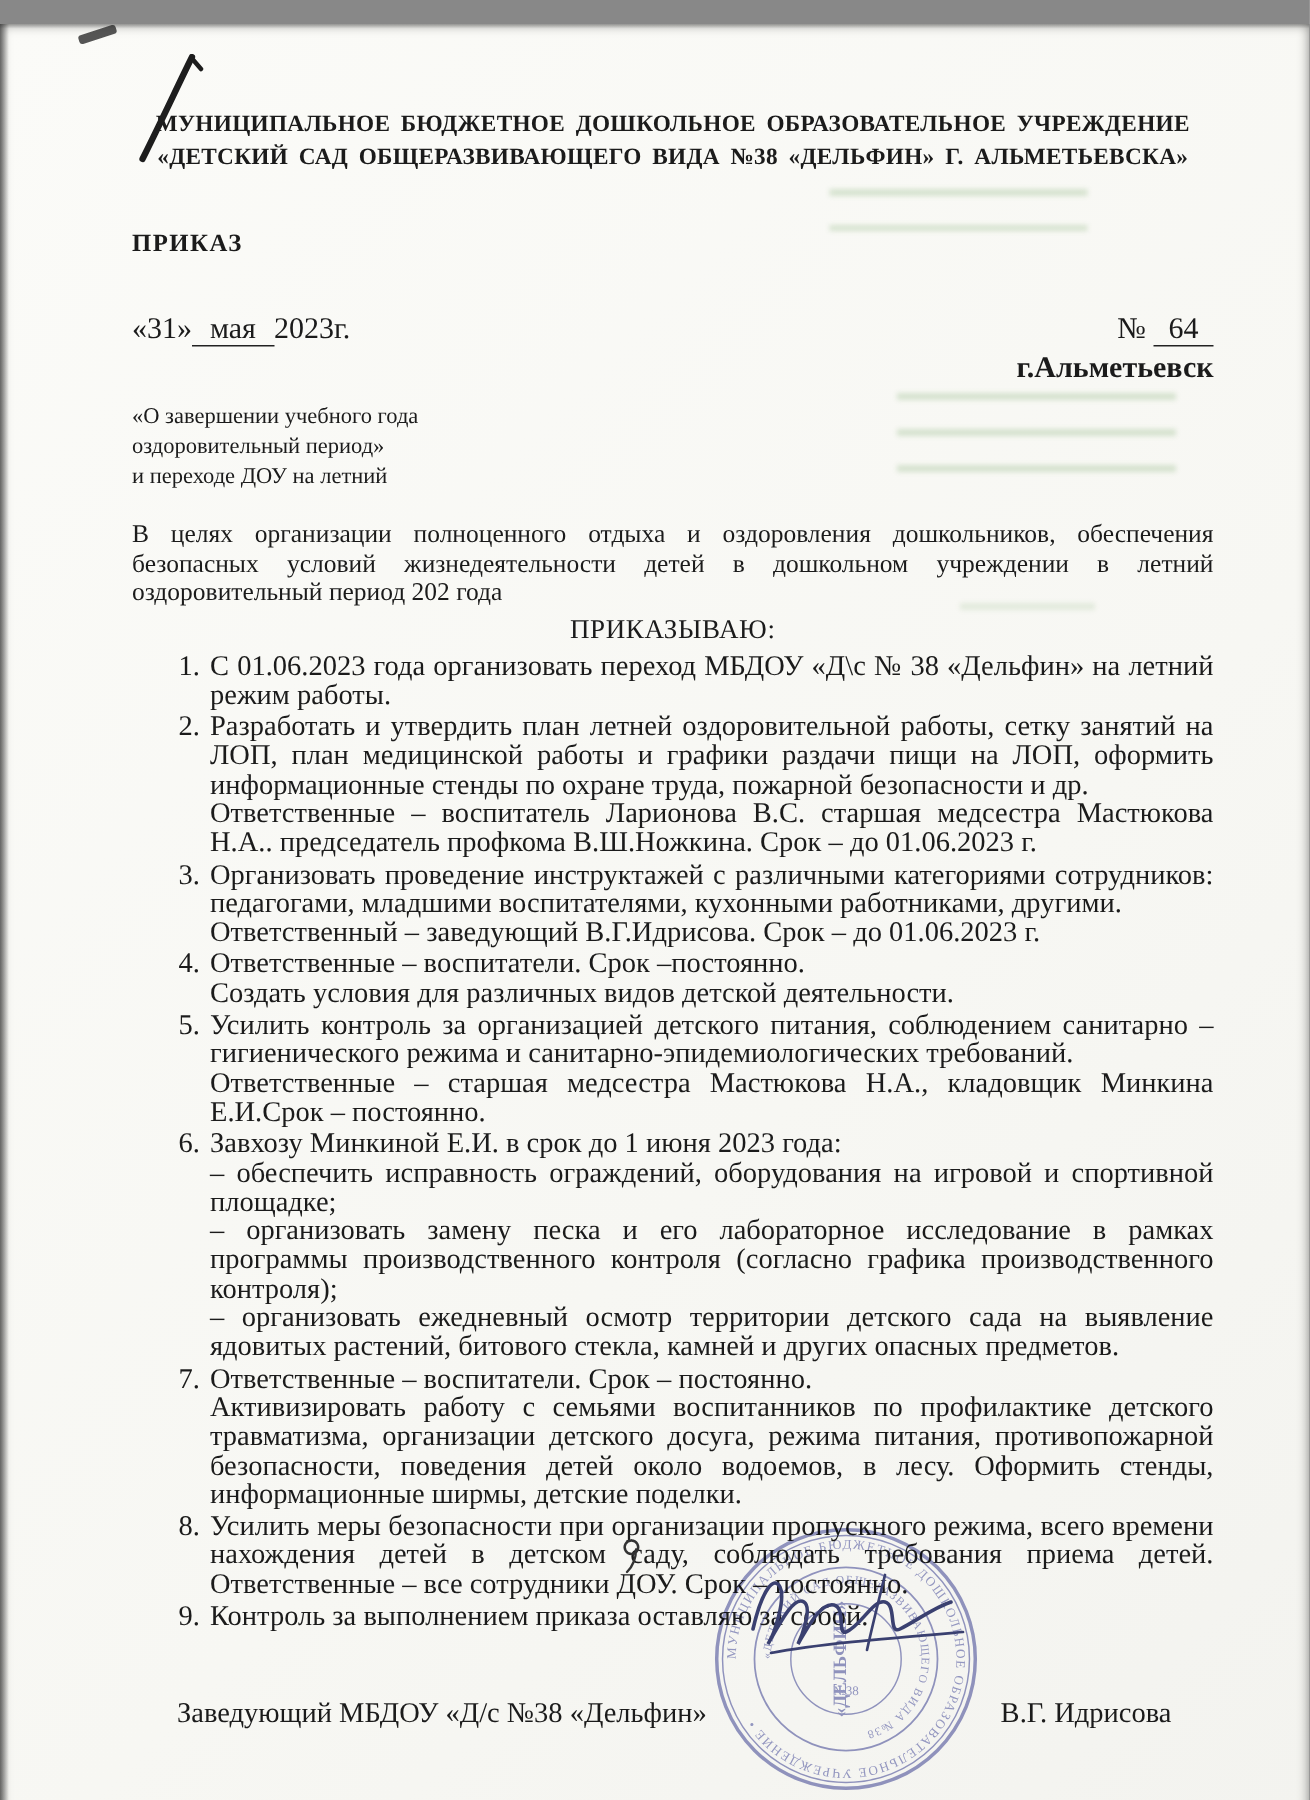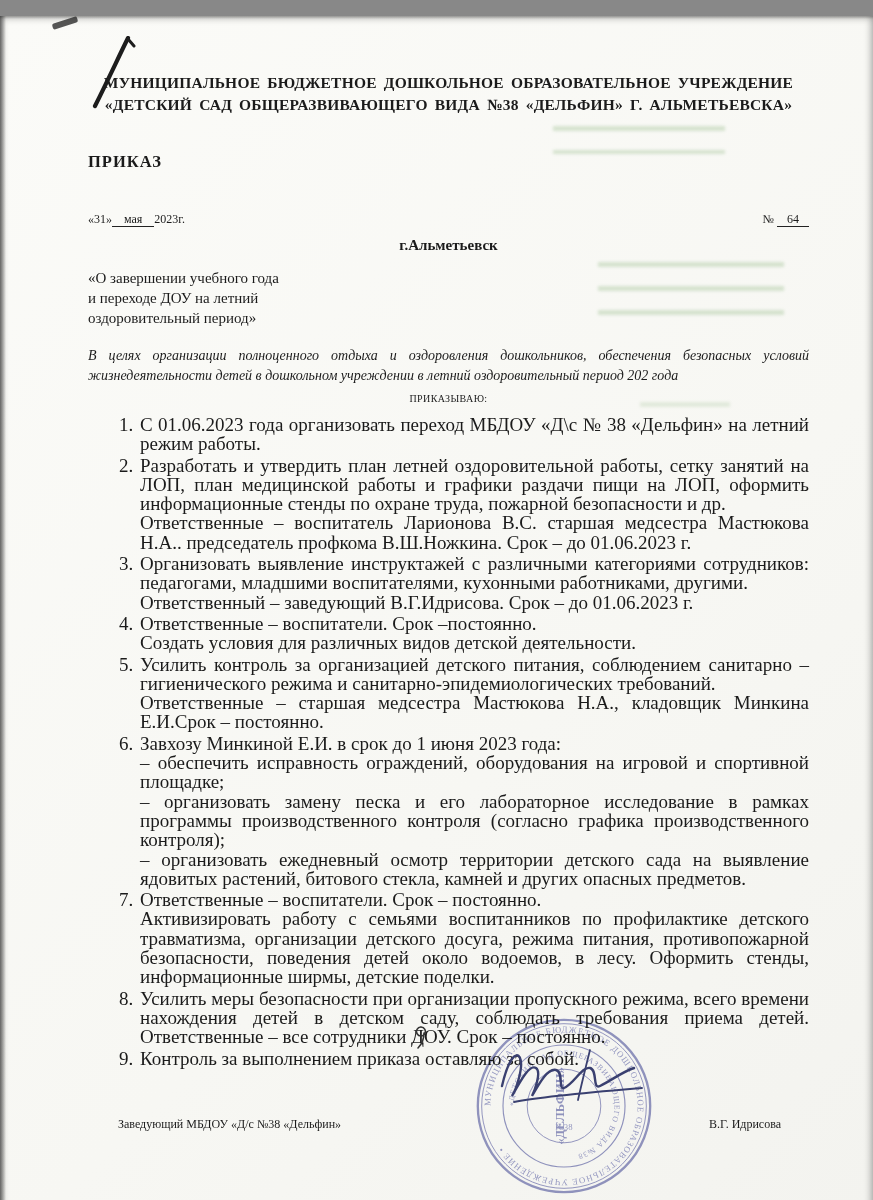--- a/index.html
+++ b/index.html
@@ -21,34 +21,34 @@
   .edge-top{position:absolute;left:0;top:0;width:100%;height:3px;
     background:linear-gradient(to bottom,rgba(30,30,30,.25),rgba(30,30,30,0));}
 
   .content{padding:56px 64px 0 88px;}
 
   .hdr{ text-align:center; font-weight:bold; font-size:15.5px; line-height:22px;
         letter-spacing:.2px; word-spacing:3px;}
   .title{ font-weight:bold; font-size:16.5px; margin-top:36px;
           letter-spacing:1px;}
   .date-row{ display:flex; justify-content:space-between; margin-top:36px;
-             font-size:12px; line-height:22px;gap:40px;}
+             font-size:20px; line-height:22px;gap:40px;}
   .u{ border-bottom:1.3px solid #222; padding:0 12px;}
   .u2{ border-bottom:1.3px solid #222; padding:0 10px;}
-  .city{ text-align:center; font-weight:bold; font-size:15px; margin-top:4px; line-height:22px;}
+  .city{ text-align:right; font-weight:bold; font-size:20px; margin-top:4px; line-height:22px;}
   .subject{ margin-top:12px; font-size:15px; line-height:20px;}
-  .intro{ margin:18px 0 0; font-size:14px; line-height:19.5px; text-align:justify;font-style:italic;}
-  .orderword{ text-align:center; font-size:10px; margin-top:3px; line-height:22px; letter-spacing:.4px;}
+  .intro{ margin:18px 0 0; font-size:17px; line-height:19.5px; text-align:justify;}
+  .orderword{ text-align:center; font-size:18px; margin-top:3px; line-height:22px; letter-spacing:.4px;}
 
   ol.items{ margin:5px 0 0; padding-left:50px; font-size:19px; line-height:19.3px;}
   ol.items li{ text-align:justify; margin:0 0 2px; padding-left:2px;}
   ol.items li p{ margin:0;}
 
   .sign-row{ display:flex; justify-content:space-between; align-items:flex-start;
-             margin-top:46px; padding:0 28px 0 30px; font-size:12px; line-height:20px;}
+             margin-top:46px; padding:0 28px 0 30px; font-size:19px; line-height:20px;}
   .bleed{ position:absolute; opacity:.4; filter:blur(1.6px); pointer-events:none;
     background:repeating-linear-gradient(to bottom, rgba(105,158,88,.6) 0 5px, rgba(105,158,88,0) 5px 24px);}
   .stamp-wrap{ position:absolute; left:472px; top:998px; width:184px; height:184px;
     opacity:.82; mix-blend-mode:multiply; pointer-events:none;}
   .sig-wrap{ position:absolute; left:494px; top:1022px; width:160px; height:78px; pointer-events:none;}
   .tickmark{ position:absolute; left:412px; top:1008px; pointer-events:none;}
   .penmark{ position:absolute; left:90px; top:20px; pointer-events:none;}
   .corner-dash{ position:absolute; left:52px; top:4px; width:26px; height:6px;
     background:#2c2c2c; transform:rotate(-18deg); border-radius:2px; opacity:.8;}
 </style>
@@ -88,38 +88,38 @@
       </div>
       <div>
         <span>№</span>&nbsp;<span class="u2">64</span>
       </div>
     </div>
 
     <div class="city">г.Альметьевск</div>
 
     <div class="subject">
       <div>«О завершении учебного года</div>
+      <div>оздоровительный период»</div>
       <div>и переходе ДОУ на летний</div>
-      <div>оздоровительный период»</div>
     </div>
 
     <p class="intro">В целях организации полноценного отдыха и оздоровления дошкольников, обеспечения безопасных условий жизнедеятельности детей в дошкольном учреждении в летний оздоровительный период 202 года</p>
 
     <div class="orderword">ПРИКАЗЫВАЮ:</div>
 
     <ol class="items" id="items-list">
         <li>
           <p>С 01.06.2023 года организовать переход МБДОУ  «Д\с № 38 «Дельфин» на летний режим работы.</p>
         </li>
         <li>
           <p>Разработать и утвердить план летней оздоровительной работы, сетку занятий на ЛОП, план медицинской работы и графики раздачи пищи на ЛОП, оформить информационные стенды по охране труда, пожарной безопасности и др.</p>
           <p>Ответственные –  воспитатель Ларионова В.С. старшая медсестра Мастюкова Н.А.. председатель профкома В.Ш.Ножкина. Срок – до 01.06.2023 г.</p>
         </li>
         <li>
-          <p>Организовать выявление инструктажей с различными категориями сотрудников: педагогами, младшими воспитателями, кухонными работниками, другими.</p>
+          <p>Организовать проведение инструктажей с различными категориями сотрудников: педагогами, младшими воспитателями, кухонными работниками, другими.</p>
           <p>Ответственный –  заведующий В.Г.Идрисова. Срок – до 01.06.2023 г.</p>
         </li>
         <li>
           <p>Ответственные – воспитатели. Срок –постоянно.</p>
           <p>Создать условия для различных видов детской деятельности.</p>
         </li>
         <li>
           <p>Усилить контроль за организацией детского питания, соблюдением санитарно – гигиенического режима и санитарно-эпидемиологических требований.</p>
           <p>Ответственные – старшая медсестра Мастюкова Н.А., кладовщик Минкина Е.И.Срок – постоянно.</p>
         </li>

